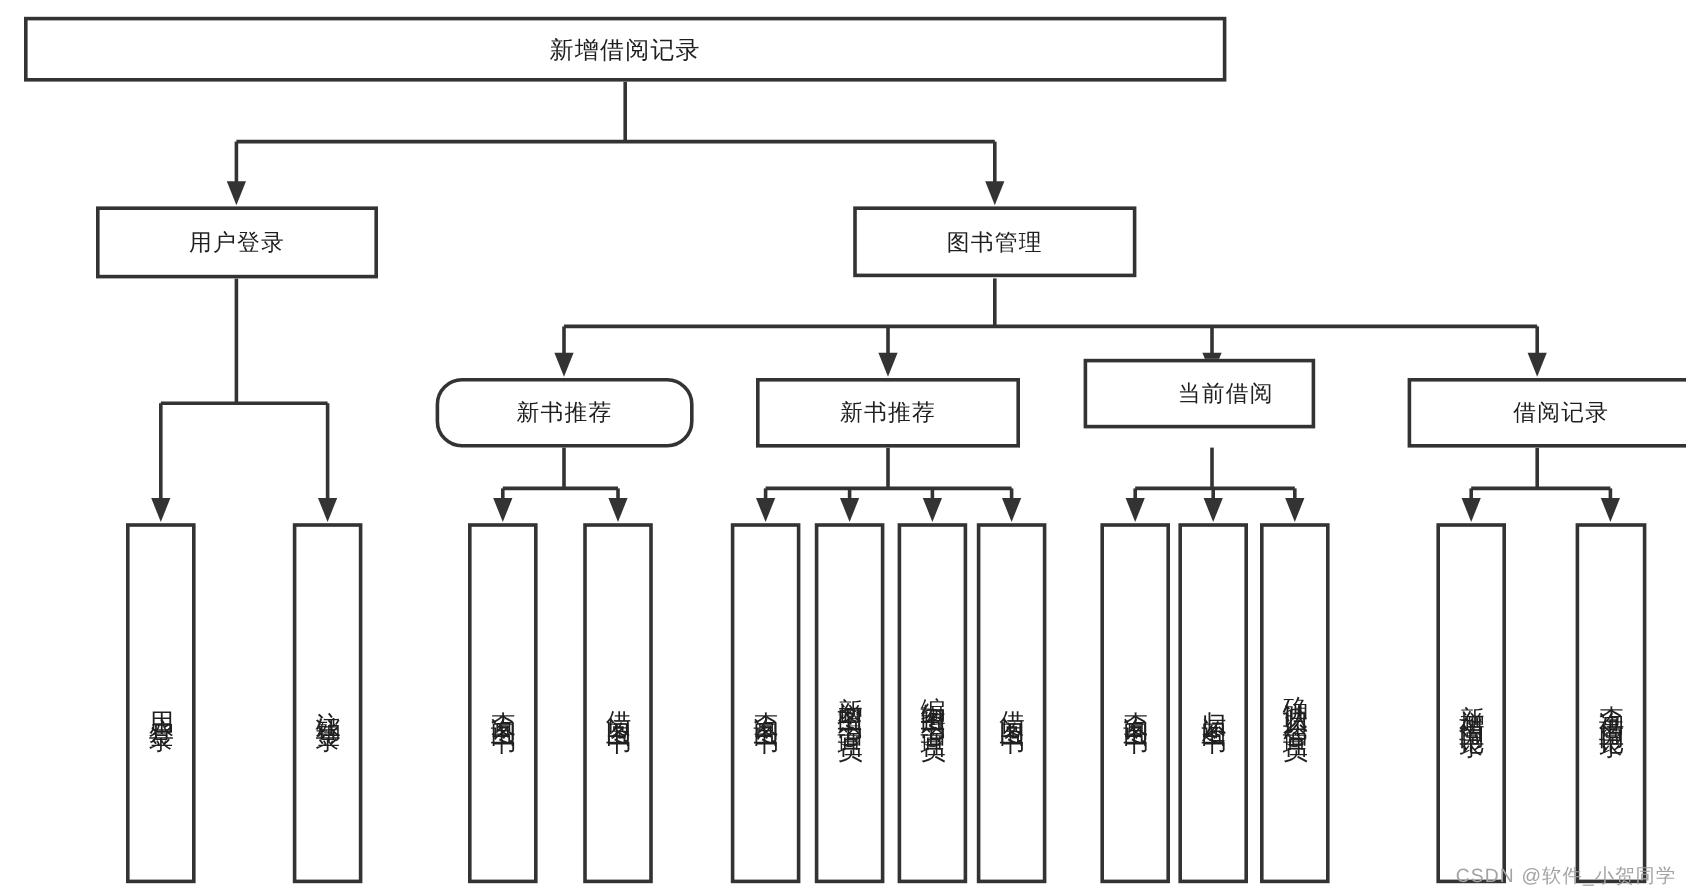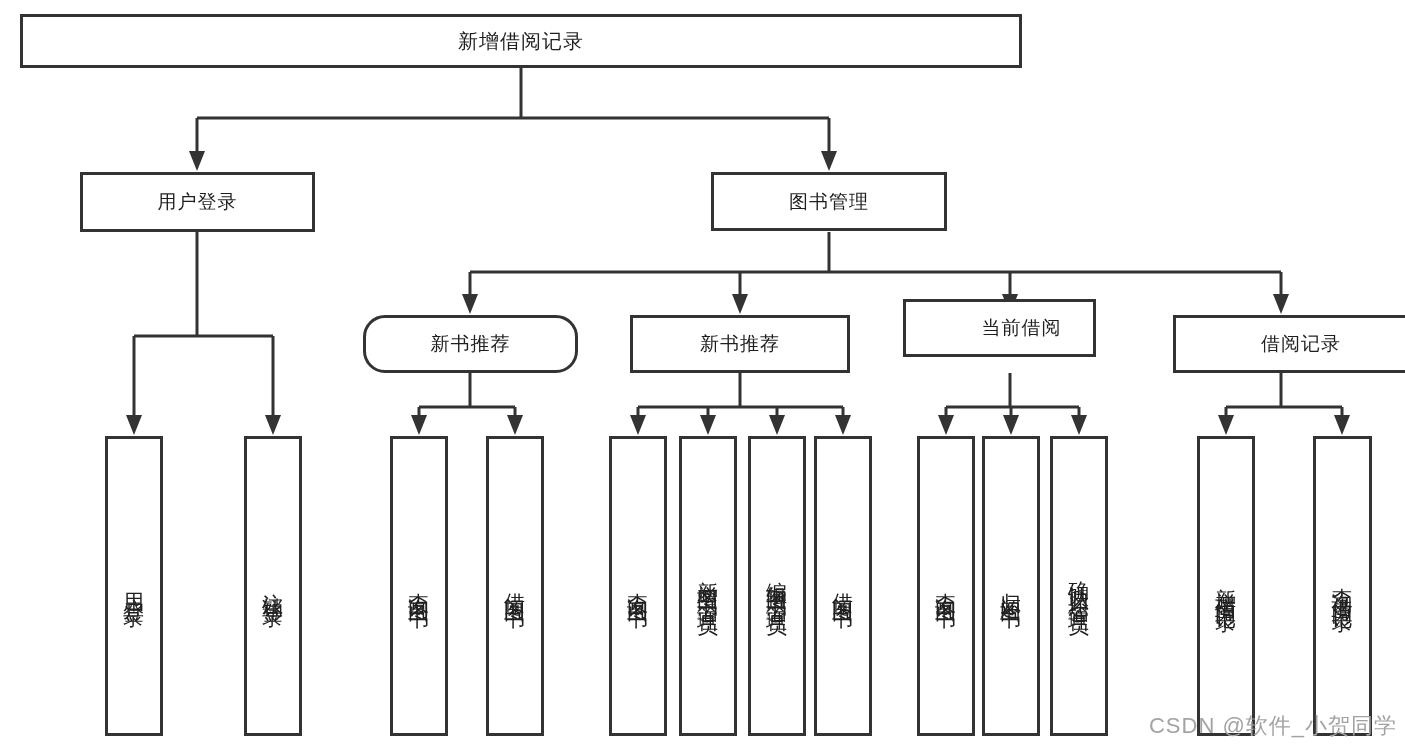--- a/index.html
+++ b/index.html
@@ -35,21 +35,21 @@
     writing-mode: vertical-rl;
     text-orientation: mixed;
     font-size: 21px;
     letter-spacing: 5px;
     line-height: 1;
   }
   .watermark {
     position: absolute;
     right: 8px;
     bottom: 6px;
-    font-size: 22px;
+    font-size: 16px;
     color: #a3a3a3;
     letter-spacing: 1px;
     z-index: 5;
     white-space: nowrap;
   }
 </style>
 </head>
 <body>
 
 <div id="stage">

